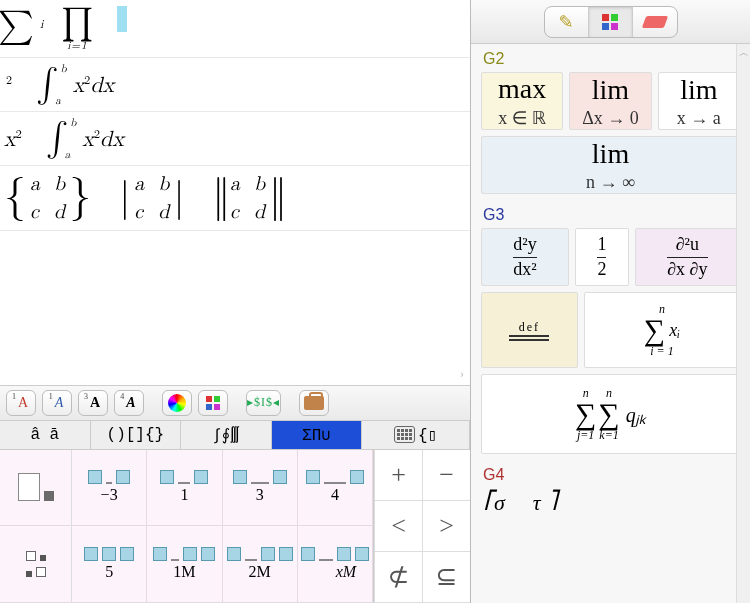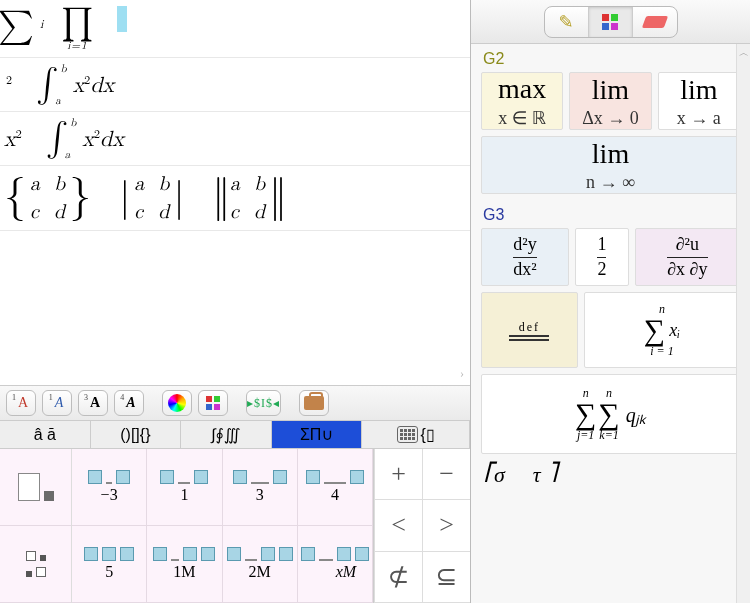--- a/index.html
+++ b/index.html
@@ -111,21 +111,21 @@
   .brief { width:20px; height:14px; background:#c2834a; border-radius:2px; position:relative;}
   .brief::before { content:""; position:absolute; top:-4px; left:5px; width:10px; height:5px; border:2px solid #c2834a; border-bottom:none; border-radius:3px 3px 0 0;}
 
   
   .cat-tabs {
     display:flex; background:#eee; border-bottom:1px solid #ccc;
   }
   .cat-tab {
     flex:1; text-align:center; padding:4px 2px; font-size:16px;
     border-right:1px solid #ccc; cursor:pointer;
-    font-family:Liberation Sans, sans-serif;
+    font-family:Liberation Mono, monospace;
     display:flex; align-items:center; justify-content:center; gap:3px;
   }
   .cat-tab.active { background:#1d4ed8; }
   .hat-icon { display:inline-block; font-style:normal; }
   .kbd-icon {
     display:inline-grid; grid-template-columns:repeat(4,3px); grid-template-rows:repeat(3,3px);
     gap:1px; border:1px solid #666; padding:2px; border-radius:3px;
   }
   .kbd-icon span { background:#666; }
 
@@ -592,19 +592,20 @@
             <span class="sumexp">
               <span class="top">n</span>
               <span class="sigma">∑</span>
               <span class="bot">k=1</span>
             </span>
             <span style="font-style:italic; font-size:20px; margin-left:4px;">qⱼₖ</span>
           </span>
         </div>
       </div>
 
+      <div class="group-label g4-label">G4</div>
       <div class="btm-frag">
         <span>⎡σ</span>
         <span>τ  ⎤</span>
       </div>
     </div>
   </div>
 </div>
 
 </body></html>

